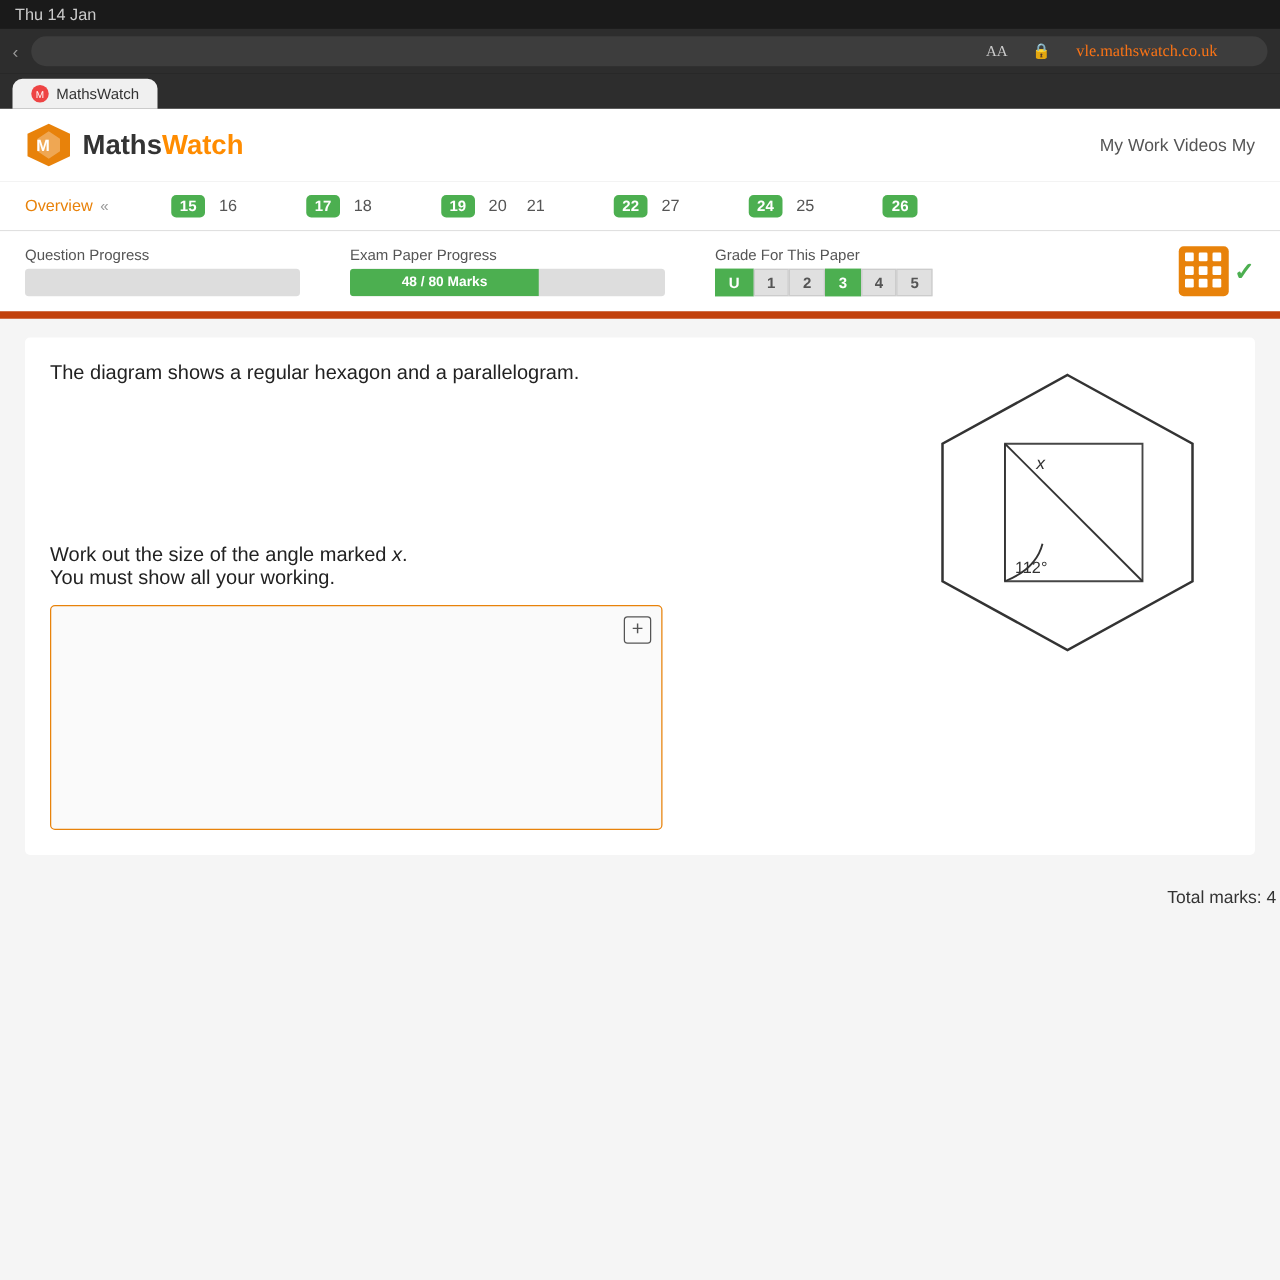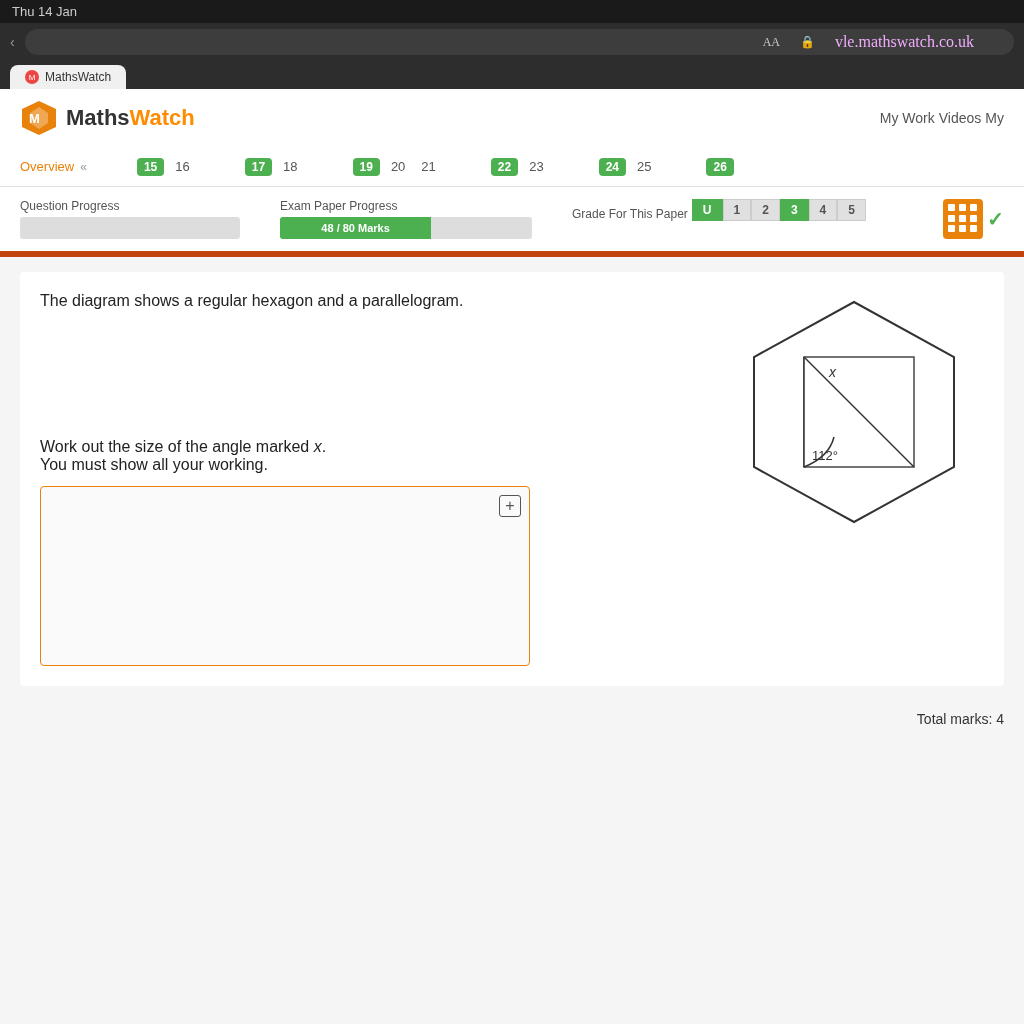--- a/index.html
+++ b/index.html
@@ -45,21 +45,21 @@
       text-align: center;
       position: relative;
       display: flex;
       align-items: center;
       justify-content: flex-end;
       gap: 20px;
       font-family: Liberation Serif, serif;
     }
     .address-bar .aa { color: #ccc; font-size: 12px; }
     .address-bar .lock { color: #ccc; font-size: 12px; }
-    .address-bar .url { color: #f0abfc; font-size: 16px; }
+    .address-bar .url { color: #f97316; font-size: 13px; }
 
     
     .tab-bar {
       background: #2d2d2d;
       padding: 4px 10px 0;
       display: flex;
       align-items: flex-end;
     }
     .tab {
       background: #f0f0f0;
@@ -199,23 +199,22 @@
     .question-progress-bar {
       width: 220px;
       height: 22px;
       background: #ddd;
       border-radius: 3px;
     }
 
     
     .grade-section {
       display: flex;
-      flex-direction: row;
+      flex-direction: column;
       gap: 4px;
-      align-items: flex-end;
     }
     .grade-buttons {
       display: flex;
       gap: 0;
     }
     .grade-btn {
       padding: 3px 10px;
       border: 1px solid #ccc;
       font-size: 12px;
       font-weight: bold;
@@ -307,21 +306,21 @@
       align-items: center;
       justify-content: center;
       font-size: 16px;
       color: #555;
       cursor: pointer;
     }
 
     
     .total-marks {
       text-align: right;
-      padding: 10px 20px;
+      padding: 10px 3px;
       font-size: 14px;
       color: #333;
       font-weight: 500;
     }
 
     
     .diagram-svg { display: block; }
 
     .clearfix::after { content: ''; display: table; clear: both; }
   </style>
@@ -373,21 +372,21 @@
     <span class="nav-link">Overview</span>
     <span class="nav-chevron">«</span>
     <span class="nav-number">15</span>
     <span class="nav-number-plain">16</span>
     <span class="nav-number">17</span>
     <span class="nav-number-plain">18</span>
     <span class="nav-number">19</span>
     <span class="nav-number-plain">20</span>
     <span class="nav-number-plain">21</span>
     <span class="nav-number">22</span>
-    <span class="nav-number-plain">23</span>
+    <span class="nav-number-plain">27</span>
     <span class="nav-number">24</span>
     <span class="nav-number-plain">25</span>
     <span class="nav-number">26</span>
   </div>
 
   <div class="progress-section">
 
     <div class="progress-item">
       <span class="progress-label">Question Progress</span>
       <div class="question-progress-bar"></div>

